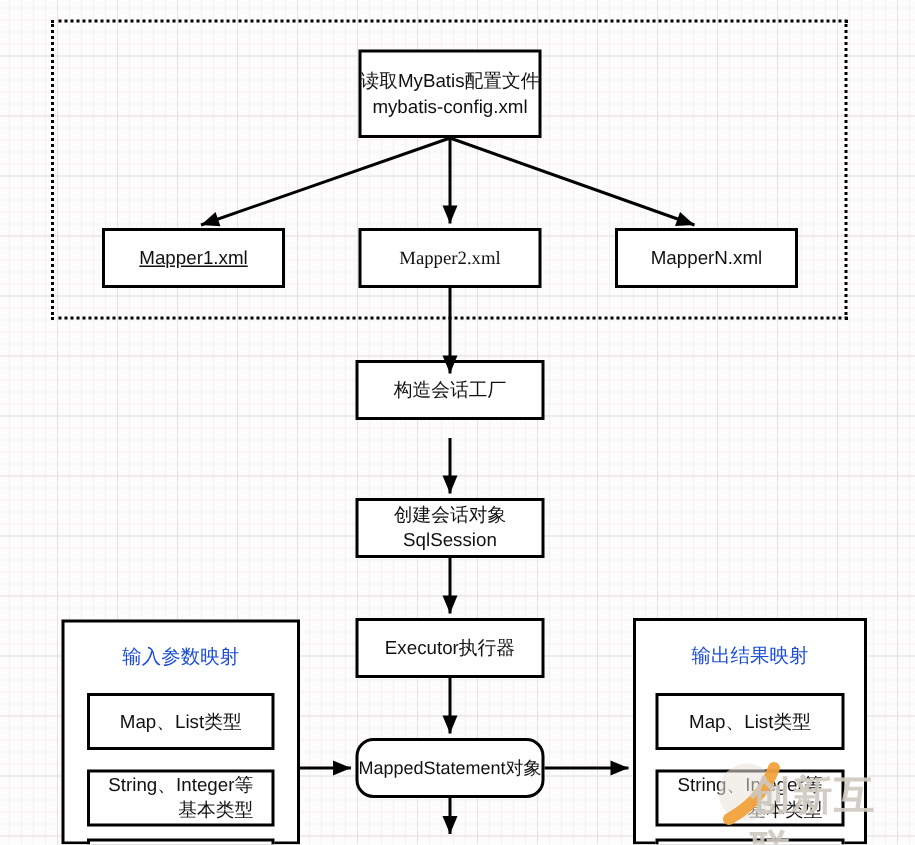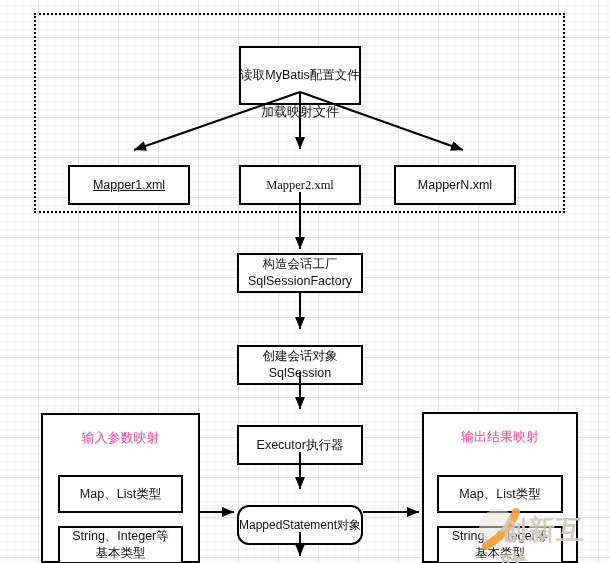--- a/index.html
+++ b/index.html
@@ -17,28 +17,27 @@
   }
   .dotted-group{
     position:absolute;left:34px;top:13px;width:531px;height:200px;
     border:2px dotted #000;box-sizing:border-box;
   }
   .node{
     position:absolute;background:#fff;border:2px solid #000;box-sizing:border-box;
     display:flex;flex-direction:column;align-items:center;justify-content:center;
     font-size:12.5px;line-height:17px;color:#111;text-align:center;white-space:nowrap;
     z-index:2;
-    margin-top:13px;
   }
-  .pre{white-space:pre-line;}
+  .pre{white-space:pre-line;text-align:right;}
   .panel{
     position:absolute;background:#fff;border:2px solid #000;box-sizing:border-box;z-index:1;
   }
   .panel-title{
-    text-align:center;font-size:13px;color:#ec4899;margin-top:14px;
+    text-align:center;font-size:13px;color:#1d4ed8;margin-top:14px;
   }
   .edge-label{
     position:absolute;left:250px;top:103px;width:100px;text-align:center;
     font-size:13px;color:#111;z-index:3;
   }
   .arrows{position:absolute;left:0;top:0;z-index:3;pointer-events:none;}
   .watermark{position:absolute;left:0;top:0;width:610px;height:563px;z-index:5;pointer-events:none;}
   .wm-text{
     position:absolute;left:500px;top:512px;
     font-size:27px;font-weight:bold;letter-spacing:1px;color:#cfc9c0;opacity:.92;
@@ -47,31 +46,30 @@
 </style>
 </head>
 <body>
 
 <div class="canvas">
 
   <div class="dotted-group"></div>
 
   <div class="node" style="left:239px;top:33px;width:122px;height:59px;">
     <div>读取MyBatis配置文件</div>
+    <div>mybatis-config.xml</div>
   </div>
 
-  <div class="edge-label">加载映射文件</div>
 
   <div class="node" style="left:68px;top:152px;width:122px;height:40px;text-decoration:underline;">Mapper1.xml</div>
   <div class="node" style="left:239px;top:152px;width:122px;height:40px;font-family:Liberation Serif, serif;">Mapper2.xml</div>
-  <div class="node" style="left:394px;top:152px;width:122px;height:40px;">MapperN.xml</div>
+  <div class="node" style="left:410px;top:152px;width:122px;height:40px;">MapperN.xml</div>
 
   <div class="node" style="left:237px;top:240px;width:126px;height:40px;">
     <div>构造会话工厂</div>
-    <div>SqlSessionFactory</div>
   </div>
 
   <div class="node" style="left:237px;top:412px;width:126px;height:40px;">Executor执行器</div>
 
   <div class="node" style="left:237px;top:332px;width:126px;height:40px;">
     <div>创建会话对象</div>
     <div>SqlSession</div>
   </div>
 
   <div class="node" style="left:237px;top:492px;width:126px;height:40px;font-size:12px;border-radius:12px;">MappedStatement对象</div>

